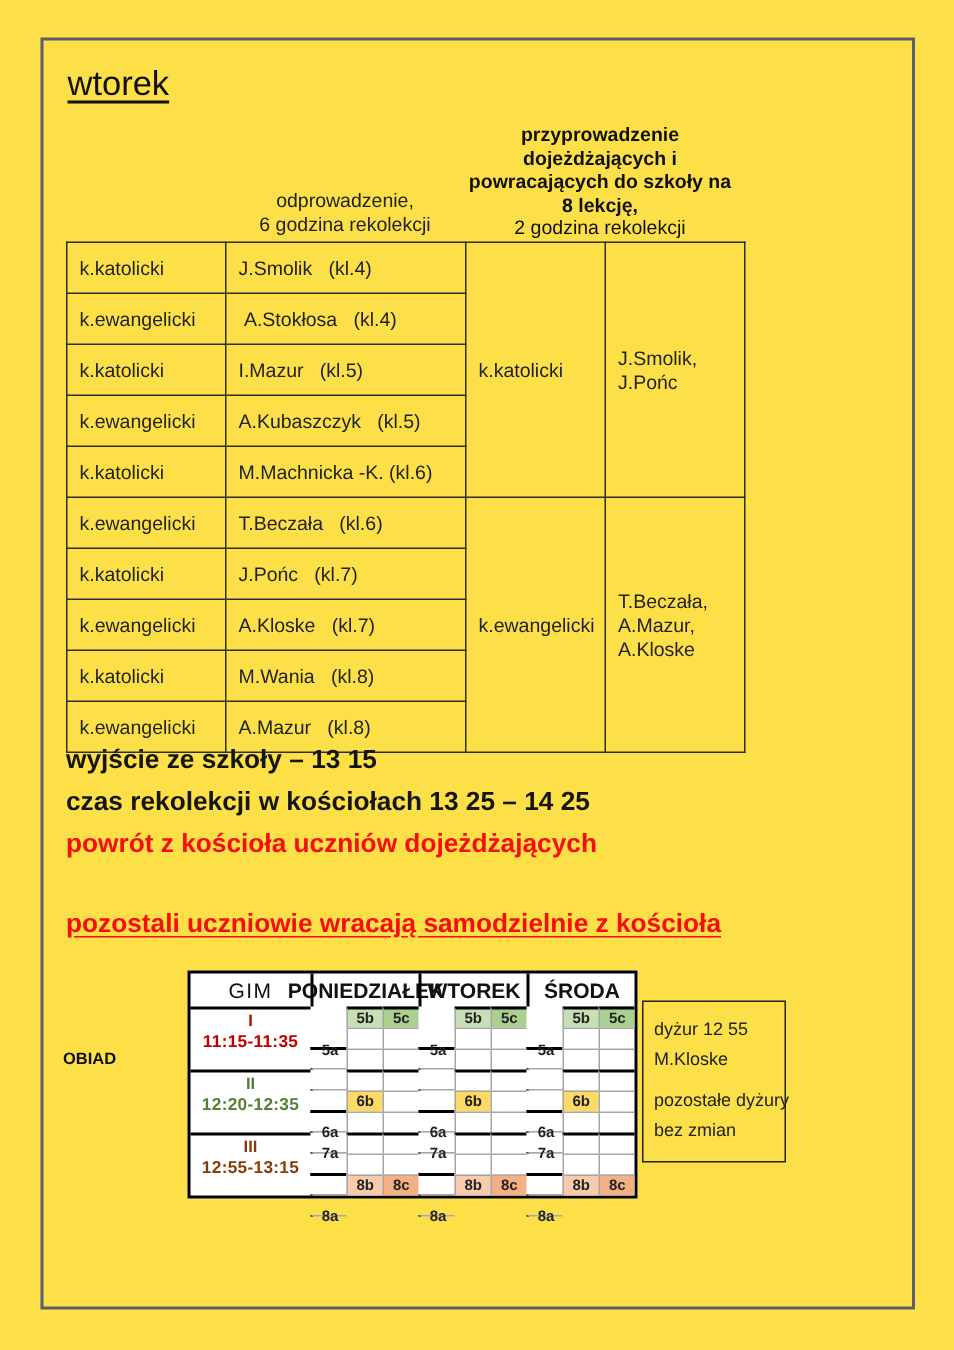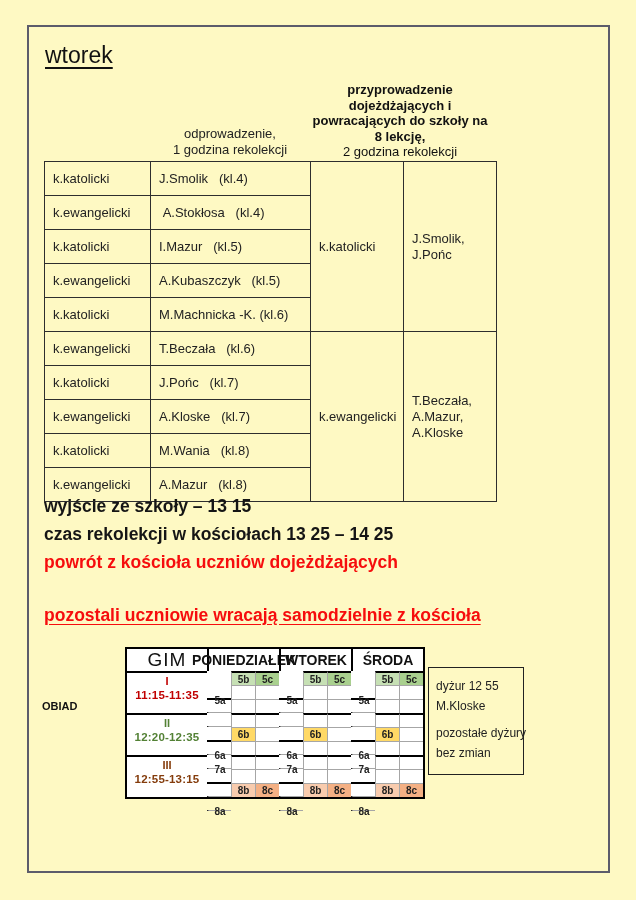--- a/index.html
+++ b/index.html
@@ -1,17 +1,17 @@
 <!DOCTYPE html>
 <html><head>
 <meta charset="utf-8">
 <style>
   html,body { margin:0; padding:0; background:#ffffff; }
   .canvas {
-    position:relative; width:636px; height:900px; background:#fef9c3;
+    position:relative; width:636px; height:900px; background:#fde047;
     font-family:"Liberation Sans", sans-serif; color:#1a1a1a; overflow:hidden;
   }
   .page-frame {
     position:absolute; left:27px; top:25px; width:579px; height:844px;
     border:2px solid #5c5c6b;
   }
   .title {
     position:absolute; left:45px; top:42px; font-size:23px; color:#111;
     text-decoration:underline; text-underline-offset:4px;
   }
@@ -43,21 +43,21 @@
   .lunch {
     position:absolute; left:125px; top:647px;
     display:inline-grid;
     grid-template-columns:80px repeat(9, 24px);
     grid-template-rows:22px repeat(9, 14px);
     border:2px solid #000; background:#fff;
   }
   .lunch > div { box-sizing:border-box; }
   .lt-corner {
     display:flex; align-items:center; justify-content:center;
-    font-size:19px; letter-spacing:1px; color:#111;
+    font-size:14px; letter-spacing:1px; color:#111;
   }
   .lt-day {
     display:flex; align-items:center; justify-content:center;
     font-size:14px; font-weight:700; color:#111;
     border-left:2px solid #000;
   }
   .lt-block {
     border-top:2px solid #000; text-align:center; padding-top:1px;
     font-weight:700; line-height:14px;
   }
@@ -81,21 +81,21 @@
 </style>
 </head>
 <body>
 
 <div class="canvas">
   <div class="page-frame"></div>
 
   <div class="title">wtorek</div>
 
   <div class="hdr-left">odprowadzenie,
-1 godzina rekolekcji</div>
+6 godzina rekolekcji</div>
 
   <div class="hdr-right">
     <div class="boldpart">przyprowadzenie
 dojeżdżających i
 powracających do szkoły na
 8 lekcję,</div>
     <div class="regpart">2 godzina rekolekcji</div>
   </div>
 
   <table class="retreat">

